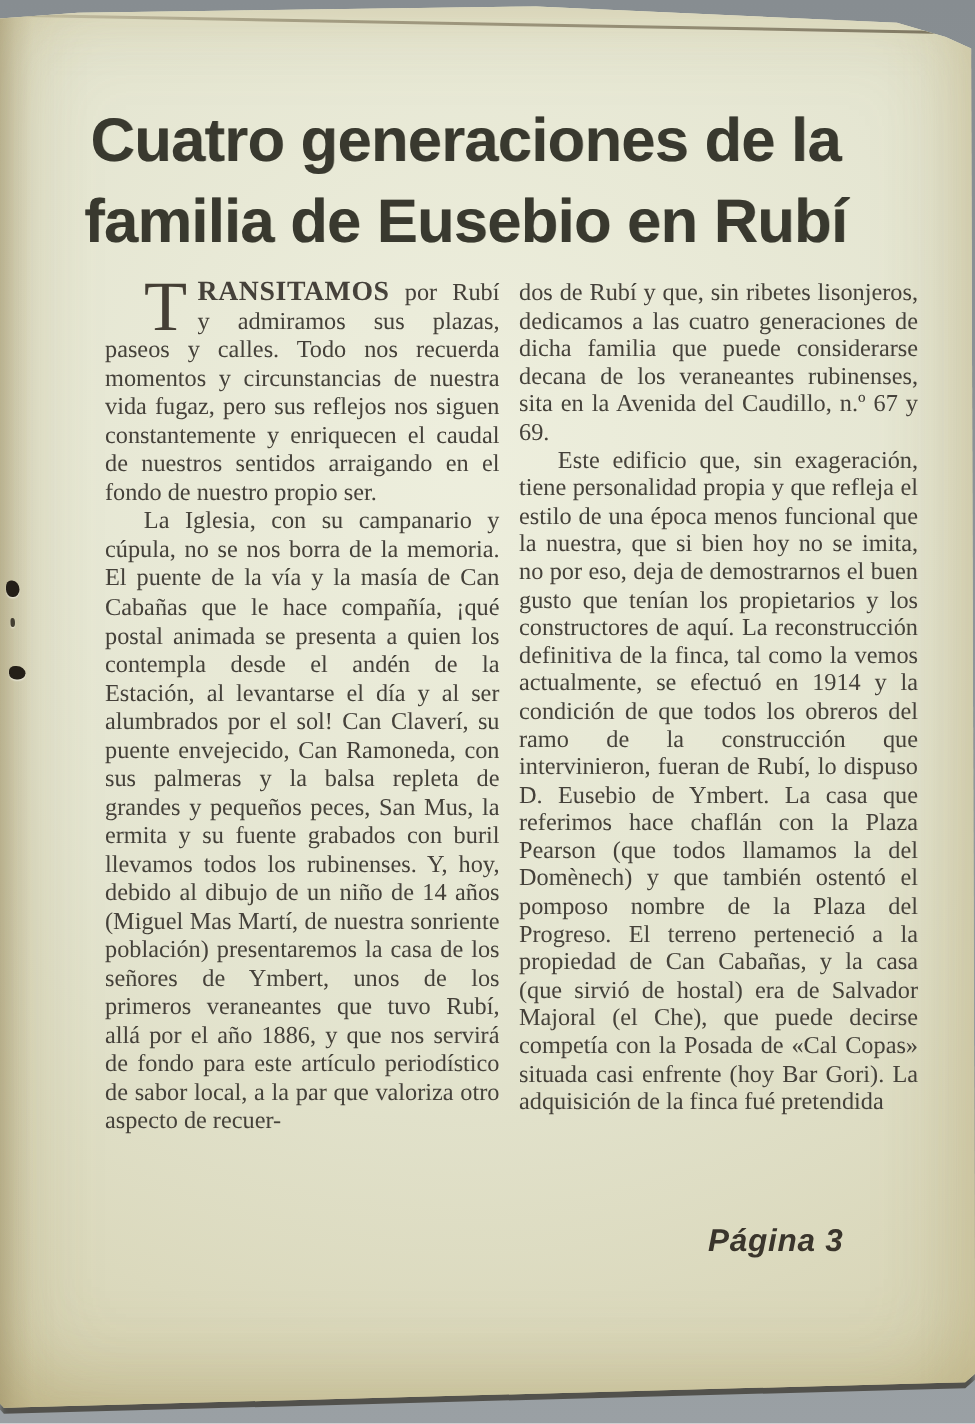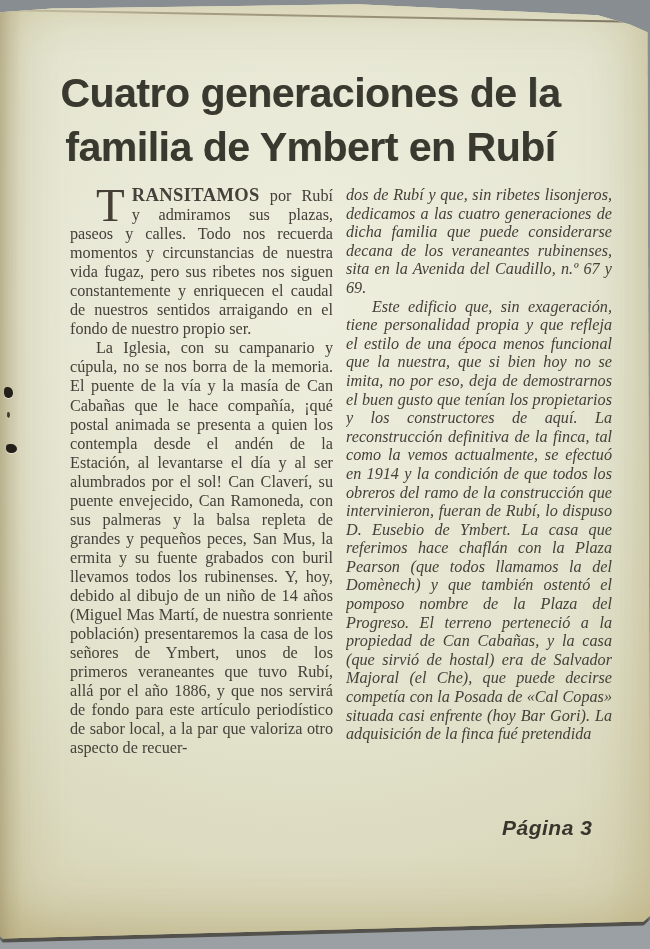--- a/index.html
+++ b/index.html
@@ -58,60 +58,60 @@
     text-shadow:0.4px 0.4px 0 rgba(40,40,30,.35);
   }
   .col{
     position:absolute;top:186px;width:263px;
     font-size:16.2px;line-height:19.05px;
     text-align:justify;
     color:#45413a;
     overflow:hidden;
   }
   .col-left{left:70px;height:652px;}
-  .col-right{left:346px;width:266px;height:632px;line-height:18.6px;font-style:italic;}
+  .col-right{left:346px;width:266px;height:632px;line-height:18.6px;}
   .col p{margin:0;}
   .col p.indent{text-indent:1.6em;}
   .dropcap{
     float:left;
     font-size:47px;line-height:37px;
     padding:1px 7px 0 26px;
     color:#453f35;
     font-family:"Liberation Serif", serif;
   }
   .lead-word{font-size:18.5px;letter-spacing:.4px;font-weight:bold;}
   .credit{
     position:absolute;
     font-family:"Liberation Sans", sans-serif;
     font-style:italic;font-weight:700;
     color:#3a352c;
   }
   .credit-left{left:78px;top:838px;font-size:20px;letter-spacing:.5px;}
-  .credit-right{left:502px;top:816px;font-size:21px;letter-spacing:.5px;}
+  .credit-right{left:472px;top:816px;font-size:21px;letter-spacing:.5px;}
 </style>
 </head>
 <body>
 
 <div class="backdrop">
   <div class="page-shadow"></div>
 
   <div class="page">
     <div class="top-edge-line"></div>
     <div class="spine-fold"></div>
     <span class="staple s1"></span>
     <span class="staple s3"></span>
     <span class="staple s2"></span>
 
     <div class="headline">
       <div>Cuatro generaciones de la</div>
-      <div>familia de Ymbert en Rubí</div>
+      <div>familia de Eusebio en Rubí</div>
     </div>
 
     <div class="col col-left">
-      <p><span class="dropcap">T</span><span class="lead-word">RANSITAMOS</span><span> por Rubí y admiramos sus plazas, paseos y calles. Todo nos recuerda momentos y circunstancias de nuestra vida fugaz, pero sus ribetes nos siguen constantemente y enriquecen el caudal de nuestros sentidos arraigando en el fondo de nuestro propio ser.</span></p>
+      <p><span class="dropcap">T</span><span class="lead-word">RANSITAMOS</span><span> por Rubí y admiramos sus plazas, paseos y calles. Todo nos recuerda momentos y circunstancias de nuestra vida fugaz, pero sus reflejos nos siguen constantemente y enriquecen el caudal de nuestros sentidos arraigando en el fondo de nuestro propio ser.</span></p>
       <p class="indent">La Iglesia, con su campanario y cúpula, no se nos borra de la memoria. El puente de la vía y la masía de Can Cabañas que le hace compañía, ¡qué postal animada se presenta a quien los contempla desde el andén de la Estación, al levantarse el día y al ser alumbrados por el sol! Can Claverí, su puente envejecido, Can Ramoneda, con sus palmeras y la balsa repleta de grandes y pequeños peces, San Mus, la ermita y su fuente grabados con buril llevamos todos los rubinenses. Y, hoy, debido al dibujo de un niño de 14 años (Miguel Mas Martí, de nuestra sonriente población) presentaremos la casa de los señores de Ymbert, unos de los primeros veraneantes que tuvo Rubí, allá por el año 1886, y que nos servirá de fondo para este artículo periodístico de sabor local, a la par que valoriza otro aspecto de recuer-</p>
     </div>
 
     <div class="col col-right">
       <p>dos de Rubí y que, sin ribetes lisonjeros, dedicamos a las cuatro generaciones de dicha familia que puede considerarse decana de los veraneantes rubinenses, sita en la Avenida del Caudillo, n.º 67 y 69.</p>
       <p class="indent">Este edificio que, sin exageración, tiene personalidad propia y que refleja el estilo de una época menos funcional que la nuestra, que si bien hoy no se imita, no por eso, deja de demostrarnos el buen gusto que tenían los propietarios y los constructores de aquí. La reconstrucción definitiva de la finca, tal como la vemos actualmente, se efectuó en 1914 y la condición de que todos los obreros del ramo de la construcción que intervinieron, fueran de Rubí, lo dispuso D. Eusebio de Ymbert. La casa que referimos hace chaflán con la Plaza Pearson (que todos llamamos la del Domènech) y que también ostentó el pomposo nombre de la Plaza del Progreso. El terreno perteneció a la propiedad de Can Cabañas, y la casa (que sirvió de hostal) era de Salvador Majoral (el Che), que puede decirse competía con la Posada de «Cal Copas» situada casi enfrente (hoy Bar Gori). La adquisición de la finca fué pretendida</p>
     </div>
 
     <div class="credit credit-right">Página 3</div>
   </div>

